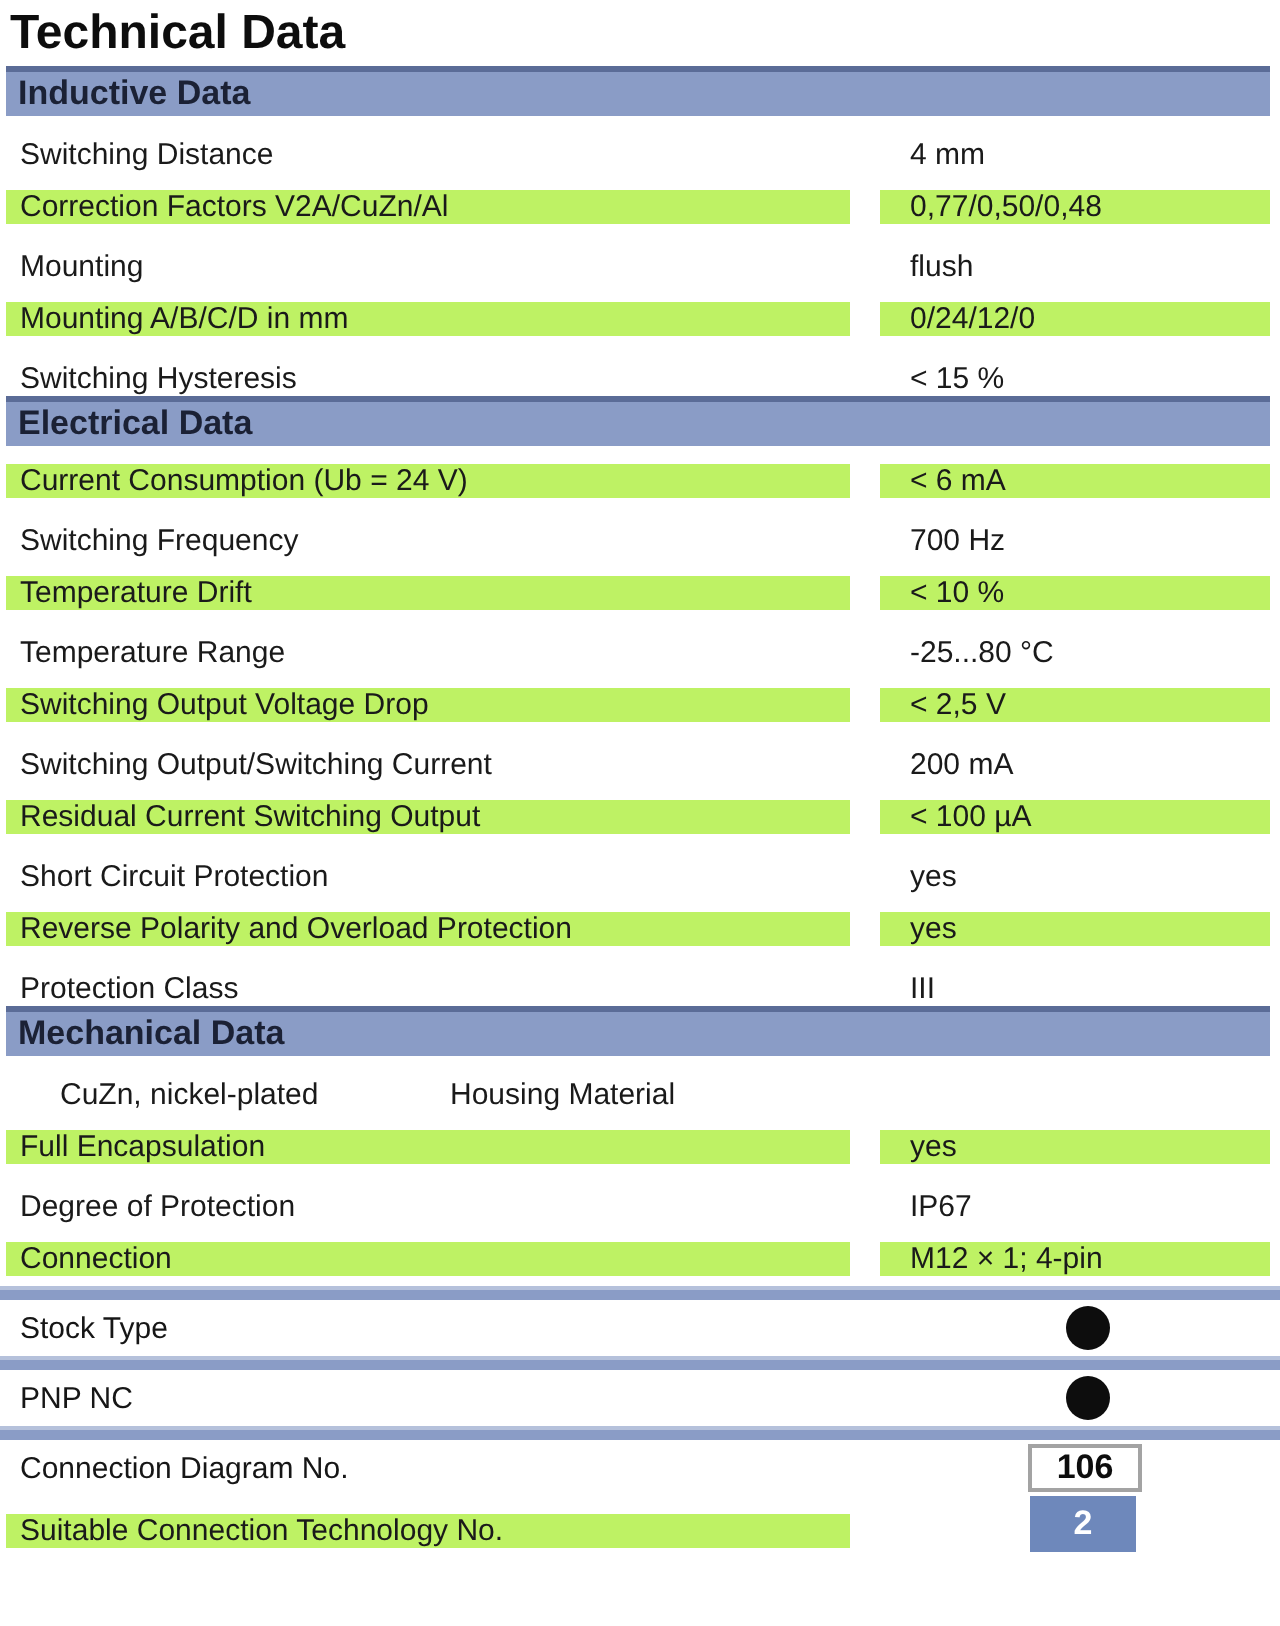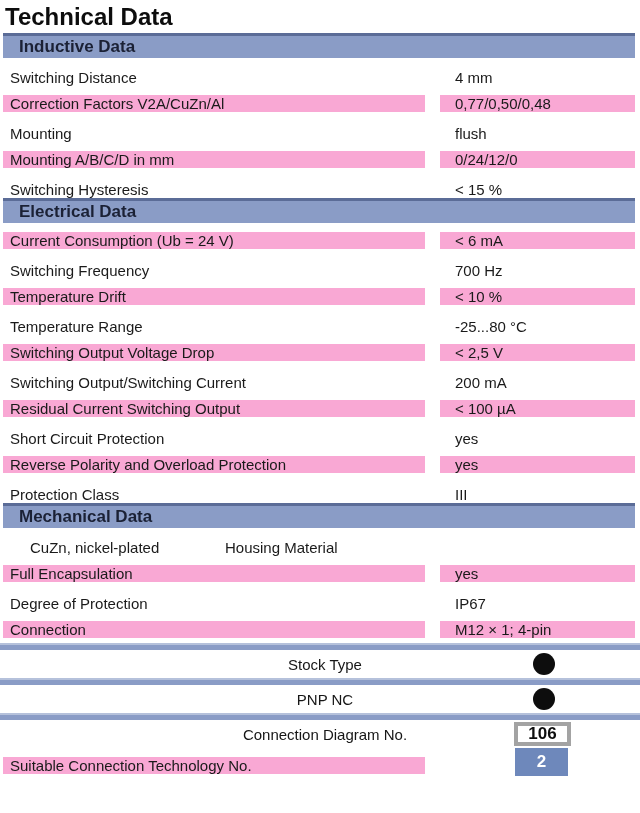--- a/index.html
+++ b/index.html
@@ -18,21 +18,21 @@
     font-weight: bold;
     color: #0d0d0d;
   }
   .section-header {
     margin: 0 5px 0 3px;
     border-top: 3px solid #5b6c97;
     background: #8a9cc6;
     height: 25px;
     display: flex;
     align-items: center;
-    padding-left: 16px;
+    padding-left: 6px;
     font-weight: bold;
     font-size: 17px;
     color: #1b2135;
   }
   .row {
     height: 28px;
     display: flex;
     align-items: flex-end;
     background: #ffffff;
     position: relative;
@@ -48,56 +48,55 @@
     margin-left: 3px;
     padding-left: 7px;
   }
   .cell.value {
     flex: 1;
     margin-left: 15px;
     margin-right: 5px;
     padding-left: 15px;
   }
   .row.gray .cell {
-    background: #f9a8d4;
+    background: #bef264;
     margin-top: 2px;
     margin-bottom: 2px;
   }
   .bar {
     height: 7px;
     border-top: 2px solid #b5c1db;
     background: #8a9cc6;
   }
   .bar.first { margin-top: 3px; }
   .feature-row {
     position: relative;
     height: 28px;
     display: flex;
     align-items: center;
     padding-left: 10px;
     font-size: 15px;
     background: #ffffff;
-    justify-content: center;
   }
   .dot {
     position: absolute;
     left: 533px;
     top: 3px;
     width: 22px;
     height: 22px;
     background: #0d0d0d;
     border-radius: 50%;
   }
   .diagram-box {
     position: absolute;
     left: 514px;
     top: 2px;
     width: 57px;
     height: 24px;
-    border: 4px solid #a3a3a3;
+    border: 2px solid #a3a3a3;
     background: #ffffff;
     display: flex;
     align-items: center;
     justify-content: center;
     font-weight: bold;
     font-size: 17px;
     color: #0d0d0d;
   }
   .blue-badge {
     position: absolute;

